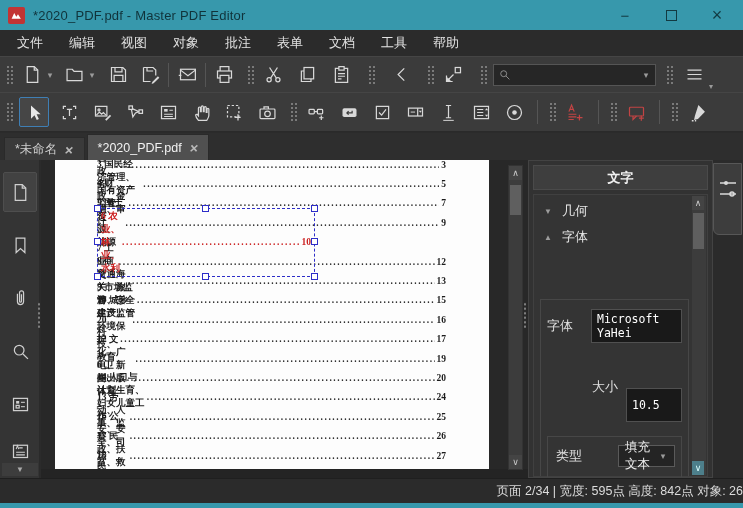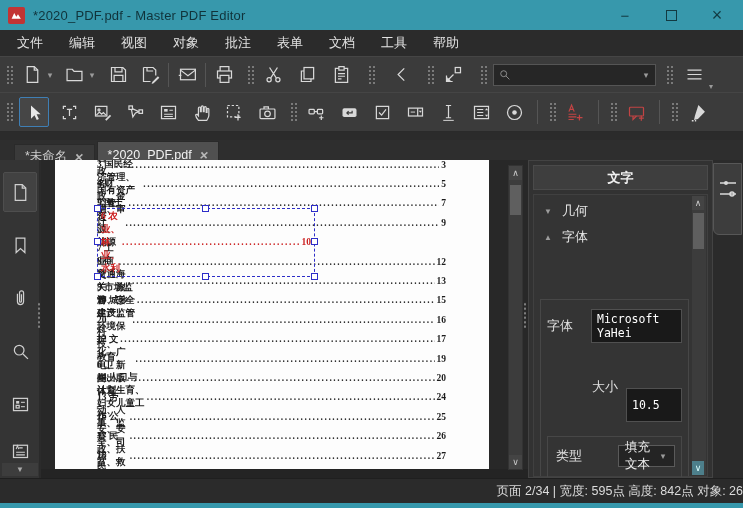--- a/index.html
+++ b/index.html
@@ -30,21 +30,21 @@
   .caret { color:#9a9a9a; font-size:9px; width:10px; text-align:center; flex:none; }
   .tbtn.active { border:1px solid #3f7fb5; background:#464646; border-radius:2px; width:30px; height:30px; }
   .searchbox { width:163px; height:22px; background:#262626; border:1px solid #555; display:flex; align-items:center; padding:0 4px; flex:none; }
   .searchbox svg { width:13px; height:13px; stroke:#9a9a9a; fill:none; stroke-width:1.6; }
   .searchbox input { flex:1; background:transparent; border:none; outline:none; color:#ddd; font-size:12px; min-width:0; }
   .searchbox .caret { margin-left:auto; }
   .menu-burger { position:relative; }
   .menu-burger .mini-caret { position:absolute; right:-6px; bottom:-2px; font-size:8px; color:#9a9a9a; }
 
   
-  .tabbar { position:absolute; top:140px; left:0; width:743px; height:28px; background:#2e2e2e; display:flex; align-items:flex-end; padding-left:14px; }
+  .tabbar { position:absolute; top:133px; left:0; width:743px; height:28px; background:#2e2e2e; display:flex; align-items:flex-end; padding-left:4px; }
   .tab { display:flex; align-items:center; gap:8px; padding:0 10px; height:24px; background:#3a3a3a; color:#cfcfcf; font-size:12.5px; margin-right:2px; border:1px solid #2a2a2a; border-bottom:none; }
   .tab.active { background:#505050; color:#f2f2f2; height:27px; }
   .tab-close { font-weight:bold; font-size:14px; color:#b9b9b9; transform:skewX(-8deg); line-height:1; }
 
   
   .main { position:absolute; top:160px; left:0; width:743px; height:318px; background:#2b2b2b; }
 
   
   .sidebar { position:absolute; left:0; top:0; width:40px; height:318px; background:#343434; border-right:1px solid #2a2a2a; }
   .side-btn { position:absolute; left:3px; width:34px; height:40px; display:flex; align-items:center; justify-content:center; color:#cfcfcf; border-radius:2px; }

